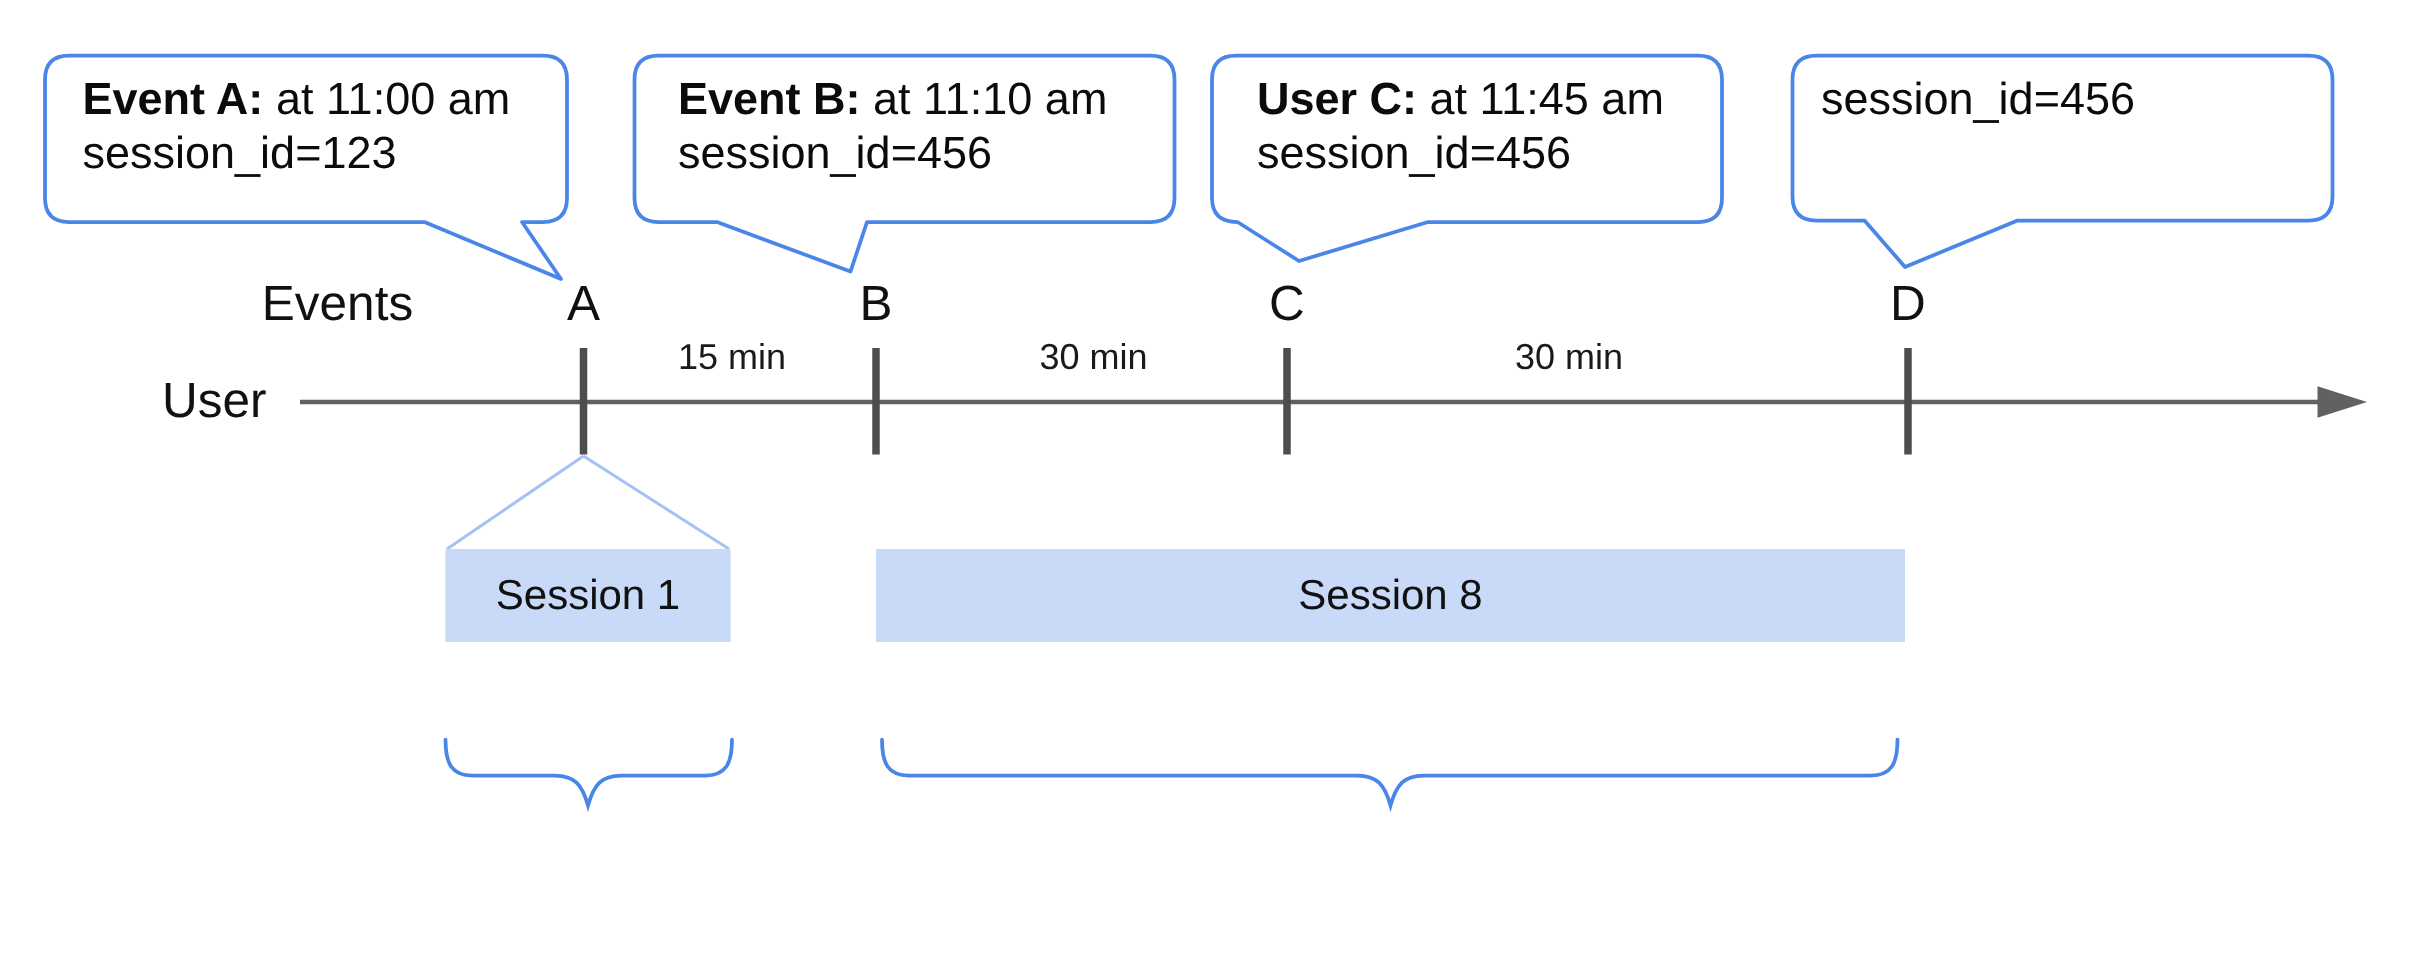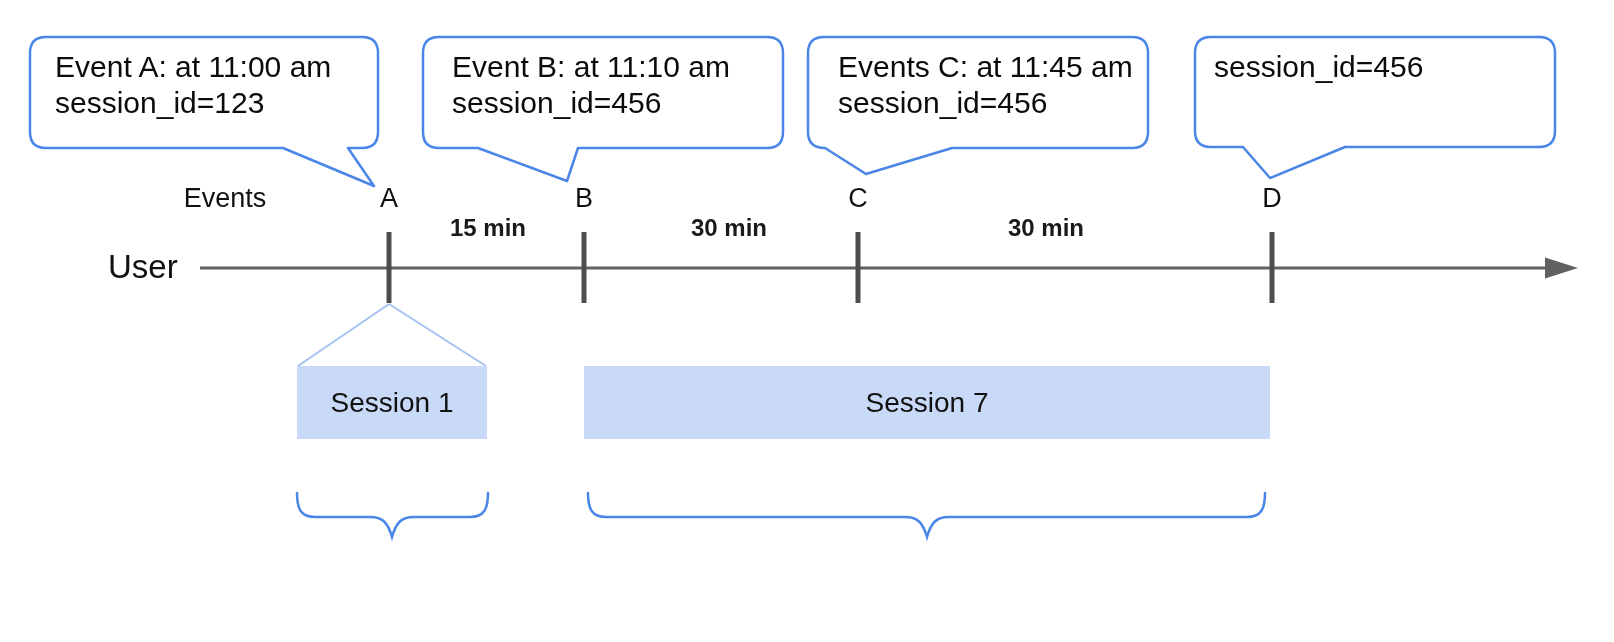--- a/index.html
+++ b/index.html
@@ -17,65 +17,64 @@
     left: 0; top: 0;
     width: 1614px; height: 642px;
   }
   .callout-text {
     position: absolute;
     font-size: 30px;
     line-height: 36px;
     white-space: nowrap;
     color: #0b0b0b;
   }
-  .callout-text .bold-part { font-weight: normal; }
+  .callout-text .bold-part { font-weight: bold; }
   #callout-text-a { left: 55px;  top: 49px; }
   #callout-text-b { left: 452px; top: 49px; }
   #callout-text-c { left: 838px; top: 49px; }
   #callout-text-d { left: 1214px; top: 49px; }
 
   .axis-row-label {
     position: absolute;
     top: 183px;
-    font-size: 27px;
+    font-size: 33px;
     text-align: center;
     white-space: nowrap;
   }
   #events-label { left: 170px; width: 110px; }
   #mark-label-a { left: 359px; width: 60px; }
   #mark-label-b { left: 554px; width: 60px; }
   #mark-label-c { left: 828px; width: 60px; }
   #mark-label-d { left: 1242px; width: 60px; }
 
   .interval-label {
     position: absolute;
-    top: 214px;
+    top: 225px;
     width: 140px;
     font-size: 24px;
     text-align: center;
     color: #1a1a1a;
     white-space: nowrap;
-    font-weight: bold;
   }
   #interval-ab { left: 418px; }
   #interval-bc { left: 659px; }
   #interval-cd { left: 976px; }
 
   #user-label {
     position: absolute;
     left: 108px;
     top: 248px;
     font-size: 33px;
     white-space: nowrap;
   }
 
   .session-box {
     position: absolute;
     top: 366px;
-    height: 73px;
+    height: 62px;
     background: #c9daf8;
     display: flex;
     align-items: center;
     justify-content: center;
     font-size: 28px;
     color: #111111;
   }
   #session-box-1 { left: 297px; width: 190px; }
   #session-box-2 { left: 584px; width: 686px; }
 
@@ -118,21 +117,21 @@
 
   <div class="callout-text" id="callout-text-a">
     <div><span class="bold-part">Event A:</span> <span>at 11:00 am</span></div>
     <div>session_id=123</div>
   </div>
   <div class="callout-text" id="callout-text-b">
     <div><span class="bold-part">Event B:</span> <span>at 11:10 am</span></div>
     <div>session_id=456</div>
   </div>
   <div class="callout-text" id="callout-text-c">
-    <div><span class="bold-part">Events C:</span> <span>at 11:45 am</span></div>
+    <div><span class="bold-part">User C:</span> <span>at 11:45 am</span></div>
     <div>session_id=456</div>
   </div>
   <div class="callout-text" id="callout-text-d">
     <div>session_id=456</div>
   </div>
 
   <div class="axis-row-label" id="events-label">Events</div>
   <div class="axis-row-label" id="mark-label-a">A</div>
   <div class="axis-row-label" id="mark-label-b">B</div>
   <div class="axis-row-label" id="mark-label-c">C</div>
@@ -141,17 +140,17 @@
   <div class="interval-label" id="interval-ab">15 min</div>
   <div class="interval-label" id="interval-bc">30 min</div>
   <div class="interval-label" id="interval-cd">30 min</div>
 
   <div id="user-label">User</div>
 
   <div class="session-box" id="session-box-1">
     <span>Session 1</span>
   </div>
   <div class="session-box" id="session-box-2">
-    <span>Session 7</span>
+    <span>Session 8</span>
   </div>
 
 
 </div>
 
 </body></html>

